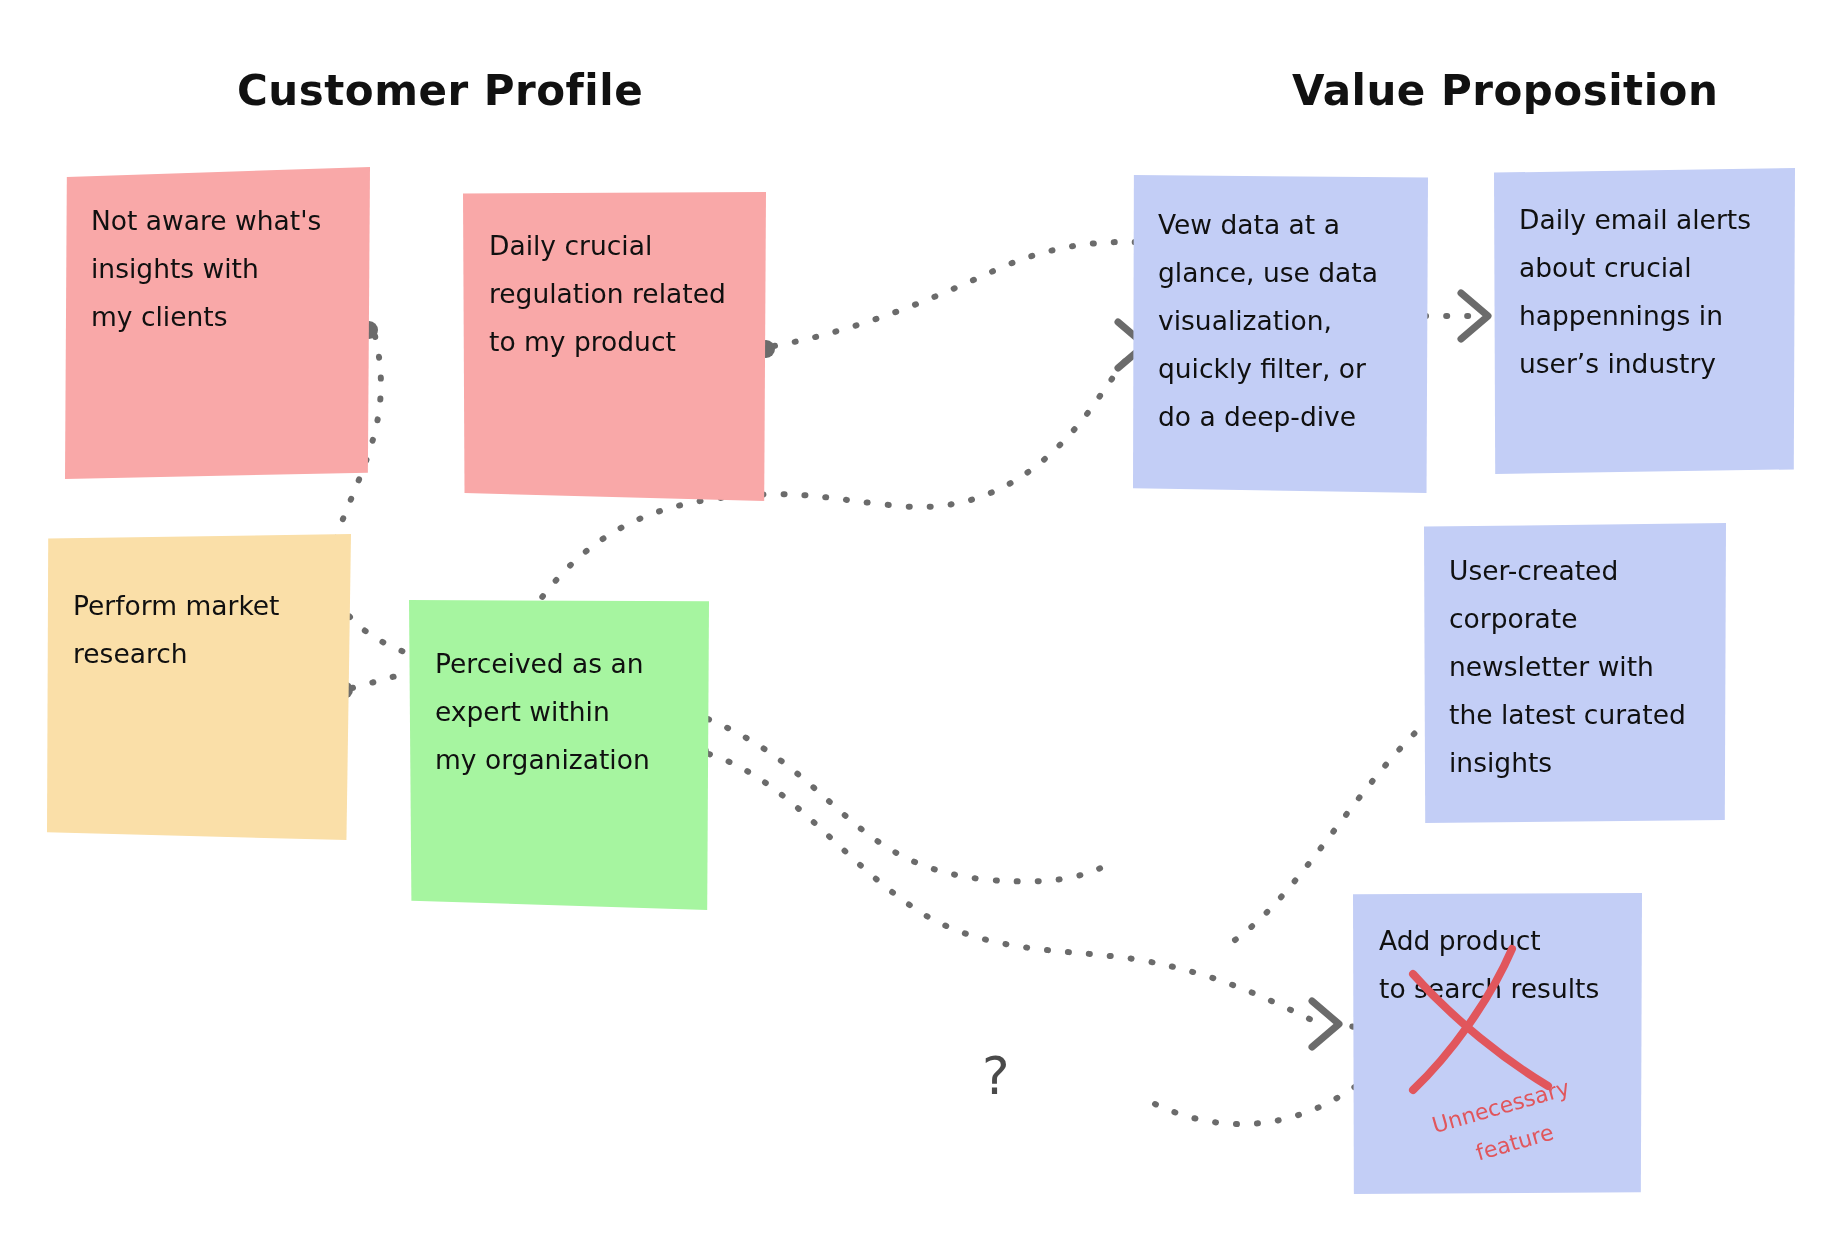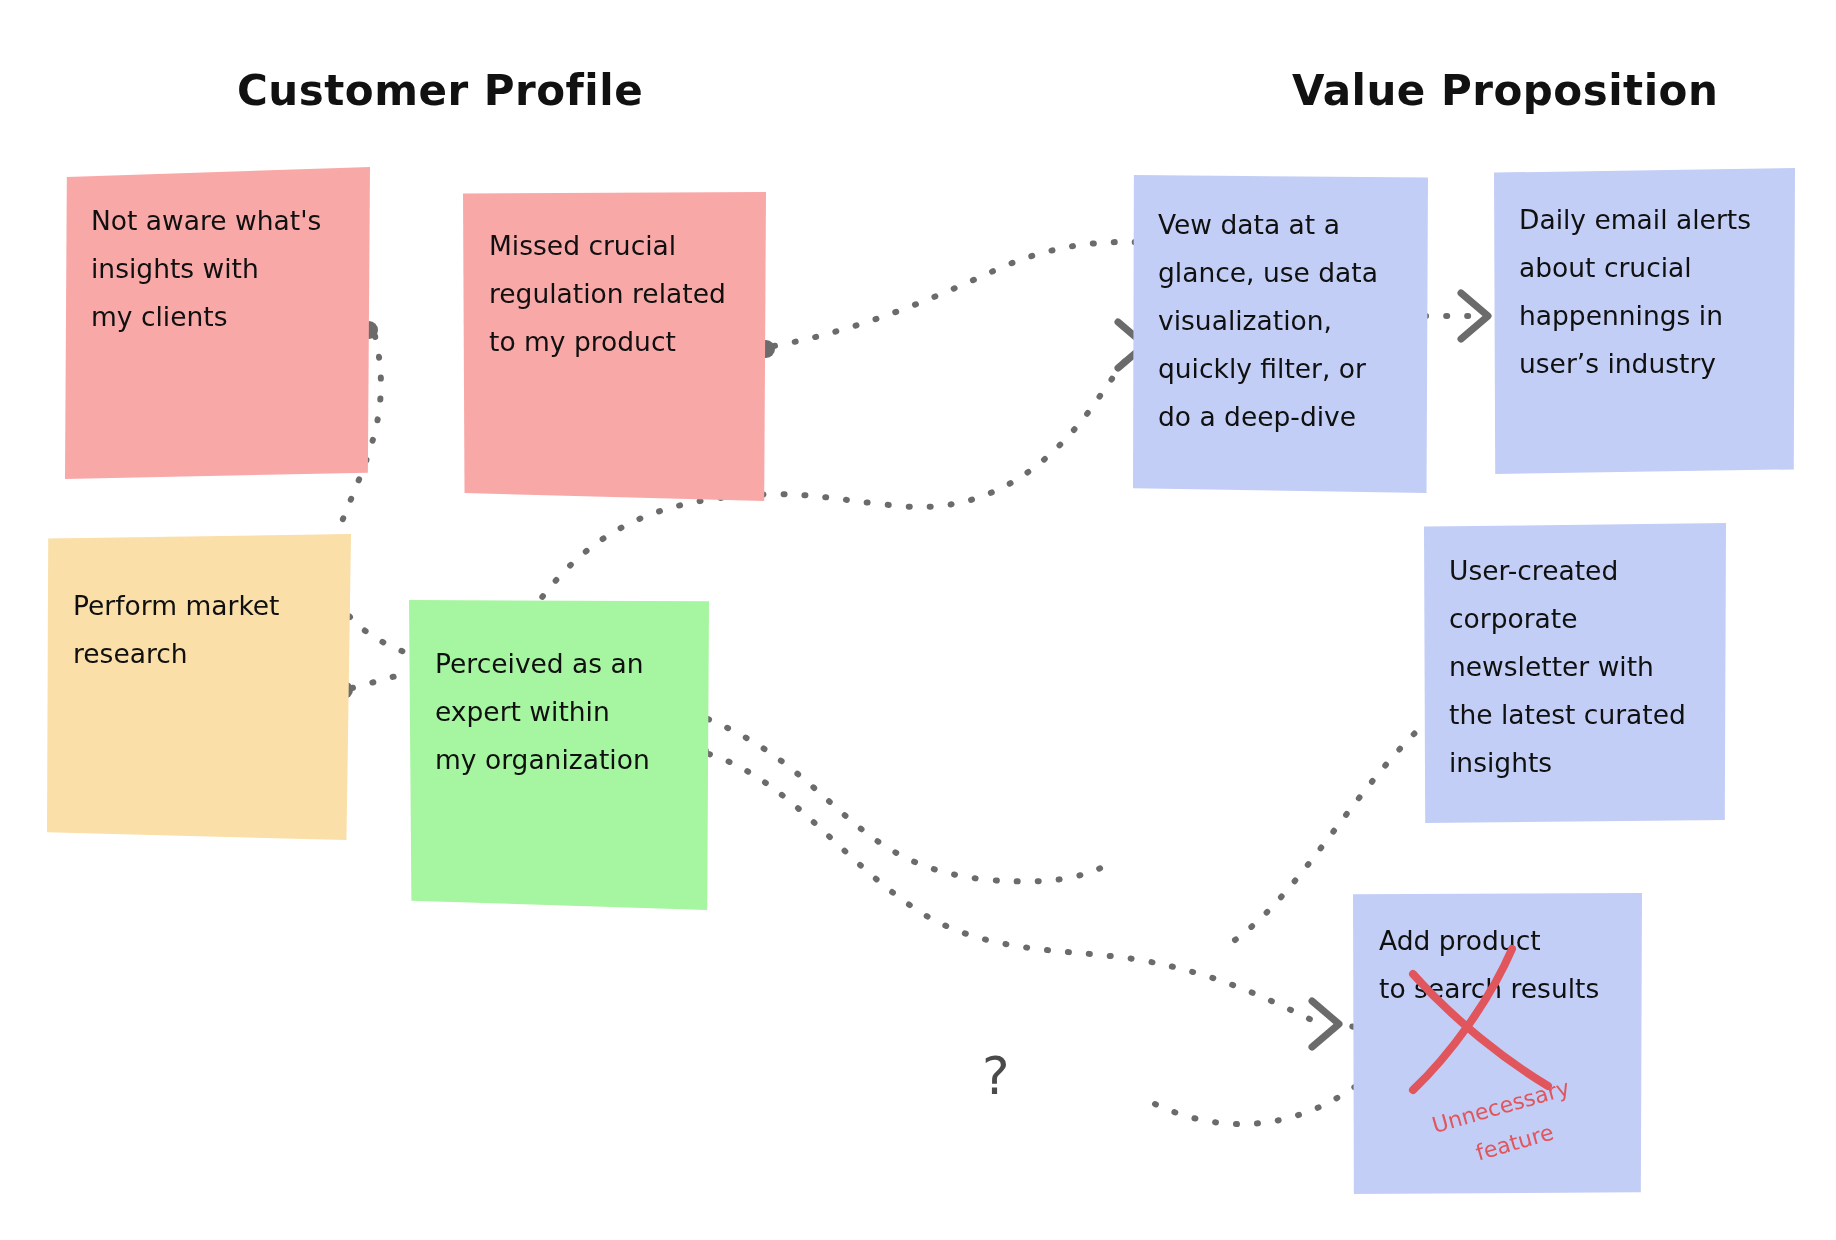--- a/index.html
+++ b/index.html
@@ -151,21 +151,21 @@
 
   <div class="note" style="left:65px; top:167px; width:305px; height:312px; background:#f9a8a8;
               clip-path: polygon(0.6% 3.2%, 100% 0%, 99.3% 98%, 0% 100%);">
     <span class="note-text">Not aware what's
 insights with
 my clients</span>
   </div>
 
   <div class="note" style="left:463px; top:192px; width:303px; height:312px; background:#f9a8a8;
               clip-path: polygon(0% 0.5%, 100% 0%, 99.4% 99%, 0.5% 96.5%);">
-    <span class="note-text">Missed crucial
+    <span class="note-text">Daily crucial
 regulation related
 to my product</span>
   </div>
 
   <div class="note" style="left:47px; top:534px; width:304px; height:306px; background:#fadfa8;
               clip-path: polygon(0.4% 1.5%, 100% 0%, 98.5% 100%, 0% 97.5%);
               padding-top:48px;">
     <span class="note-text">Perform market
 research</span>
   </div>

